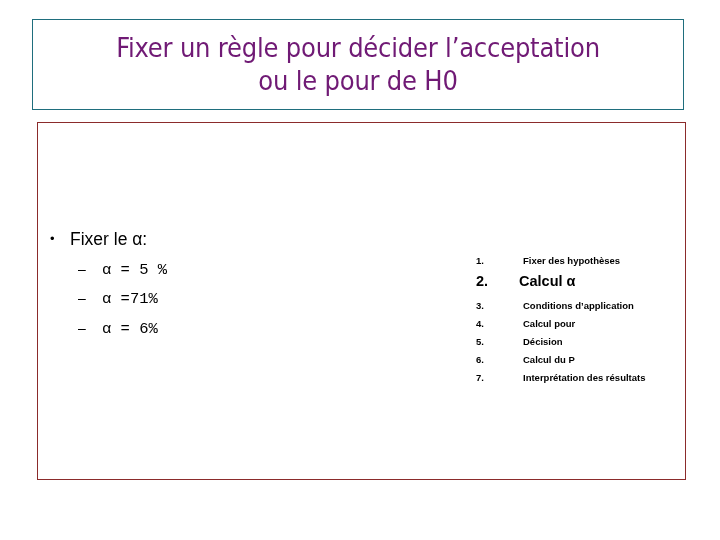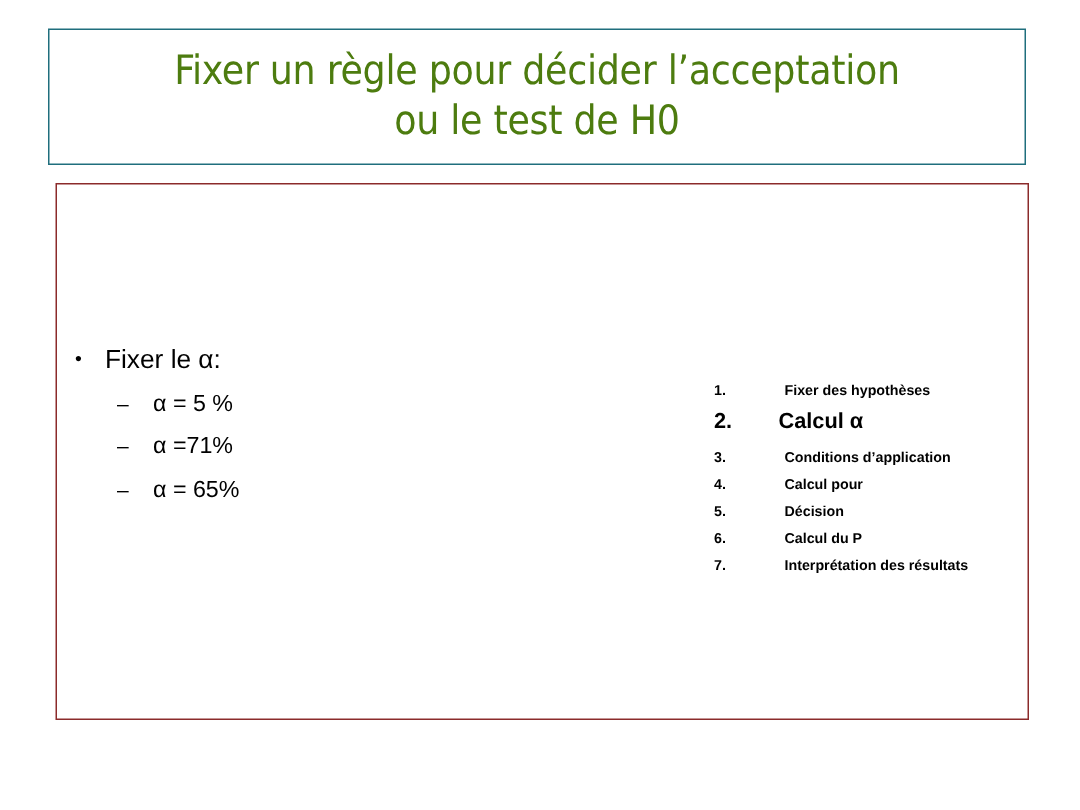--- a/index.html
+++ b/index.html
@@ -29,21 +29,21 @@
     align-items: center;
     justify-content: center;
   }
   #title-text {
     font-family: "DejaVu Sans Condensed", "Liberation Sans", sans-serif;
     font-size: 27px;
     line-height: 1.22;
     text-align: center;
     letter-spacing: -0.2px;
     width: 612px;
-    color: #4d7c0f;
+    color: #701a75;
   }
 
   
   #content-box {
     position: absolute;
     left: 37px;
     top: 122px;
     width: 649px;
     height: 358px;
     border: 1px solid #8B2B2B;
@@ -82,21 +82,21 @@
     line-height: 1.0;
     padding-left: 40px;
     margin-top: 13px;
   }
   .lvl2-marker {
     width: 24px;
     flex: 0 0 24px;
     font-size: 14px;
     line-height: 1;
   }
-  .lvl2-label { white-space: nowrap; }
+  .lvl2-label { white-space: nowrap; font-family: Liberation Mono, monospace; }
 
   
   #right-column {
     position: absolute;
     left: 438px;
     top: 133px;
     width: 248px;
   }
   .num-row {
     display: flex;
@@ -121,21 +121,21 @@
     width: 43px;
   }
 </style>
 </head>
 <body>
 
 <div id="title-box">
   <div id="title-text">
     <span>Fixer un règle pour décider l’acceptation</span>
     <span><br></span>
-    <span>ou le test de H0</span>
+    <span>ou le pour de H0</span>
   </div>
 </div>
 
 <div id="content-box">
 
   <div id="left-column">
 
     <div class="lvl1-item">
       <span class="lvl1-marker">•</span>
       <span class="lvl1-label">Fixer le α:</span>
@@ -146,21 +146,21 @@
       <span class="lvl2-label">α = 5 %</span>
     </div>
 
     <div class="lvl2-item">
       <span class="lvl2-marker">–</span>
       <span class="lvl2-label">α =71%</span>
     </div>
 
     <div class="lvl2-item">
       <span class="lvl2-marker">–</span>
-      <span class="lvl2-label">α = 65%</span>
+      <span class="lvl2-label">α = 6%</span>
     </div>
 
   </div>
 
   <div id="right-column">
 
     <div class="num-row">
       <span class="num">1.</span>
       <span class="txt">Fixer des hypothèses</span>
     </div>

